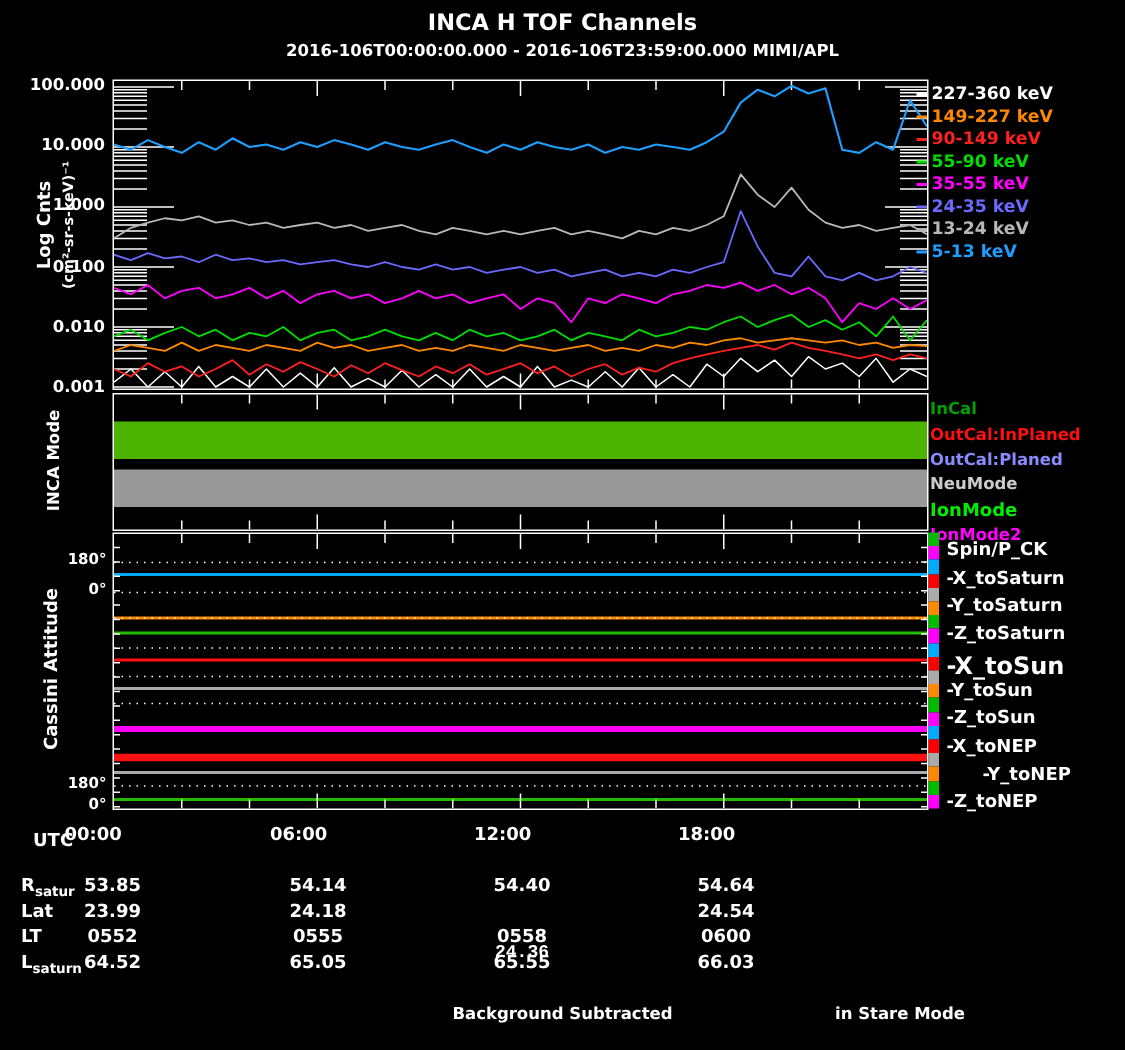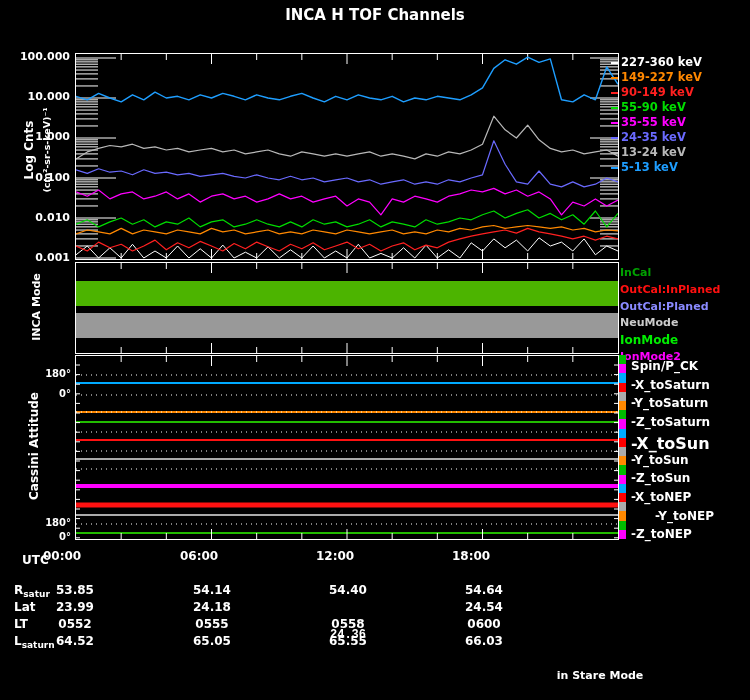--- a/index.html
+++ b/index.html
@@ -24,20 +24,21 @@
   .rowlab sub{font-size:9px;}
   .foot{position:absolute;font-size:11px;font-weight:bold;text-align:center;}
   #swatches{position:absolute;left:619px;top:355px;width:7px;height:184px;display:flex;flex-direction:column;}
   #swatches div{flex:1;}
 </style>
 </head>
 <body>
 
 <div id="stage">
   <div class="abs title">INCA H TOF Channels</div>
+  <div class="abs subtitle">2016-106T00:00:00.000 - 2016-106T23:59:00.000 MIMI/APL</div>
 
   <div class="vlabel" style="left:29px;top:150px;font-size:12px;">Log Cnts</div>
   <div class="vlabel" style="left:46px;top:150px;font-size:9.5px;">(cm²-sr-s-keV)⁻¹</div>
   <div class="vlabel" style="left:36px;top:307px;font-size:11px;">INCA Mode</div>
   <div class="vlabel" style="left:34px;top:446px;font-size:12px;">Cassini Attitude</div>
 
   <div class="panel" id="p1">
       <svg id="svg1" width="542" height="205">
         <line x1="45.166666666666664" y1="0" x2="45.166666666666664" y2="6" stroke="#fff" stroke-width="1"></line>
         <line x1="45.166666666666664" y1="205" x2="45.166666666666664" y2="199" stroke="#fff" stroke-width="1"></line>
@@ -361,14 +362,15 @@
       <div class="cell" style="left:177px;top:617px;">0555</div>
       <div class="cell" style="left:313px;top:617px;">0558</div>
       <div class="cell" style="left:449px;top:617px;">0600</div>
       <div class="rowlab" style="left:14px;top:634px;">L<sub>saturn</sub></div>
       <div class="cell" style="left:40px;top:634px;">64.52</div>
       <div class="cell" style="left:177px;top:634px;">65.05</div>
       <div class="cell" style="left:313px;top:634px;">65.55</div>
       <div class="cell" style="left:449px;top:634px;">66.03</div>
     </div>
 
+  <div class="foot" style="left:255px;top:669px;width:240px;">Background Subtracted</div>
   <div class="foot" style="left:520px;top:669px;width:160px;">in Stare Mode</div>
 </div>
 
 </body></html>

